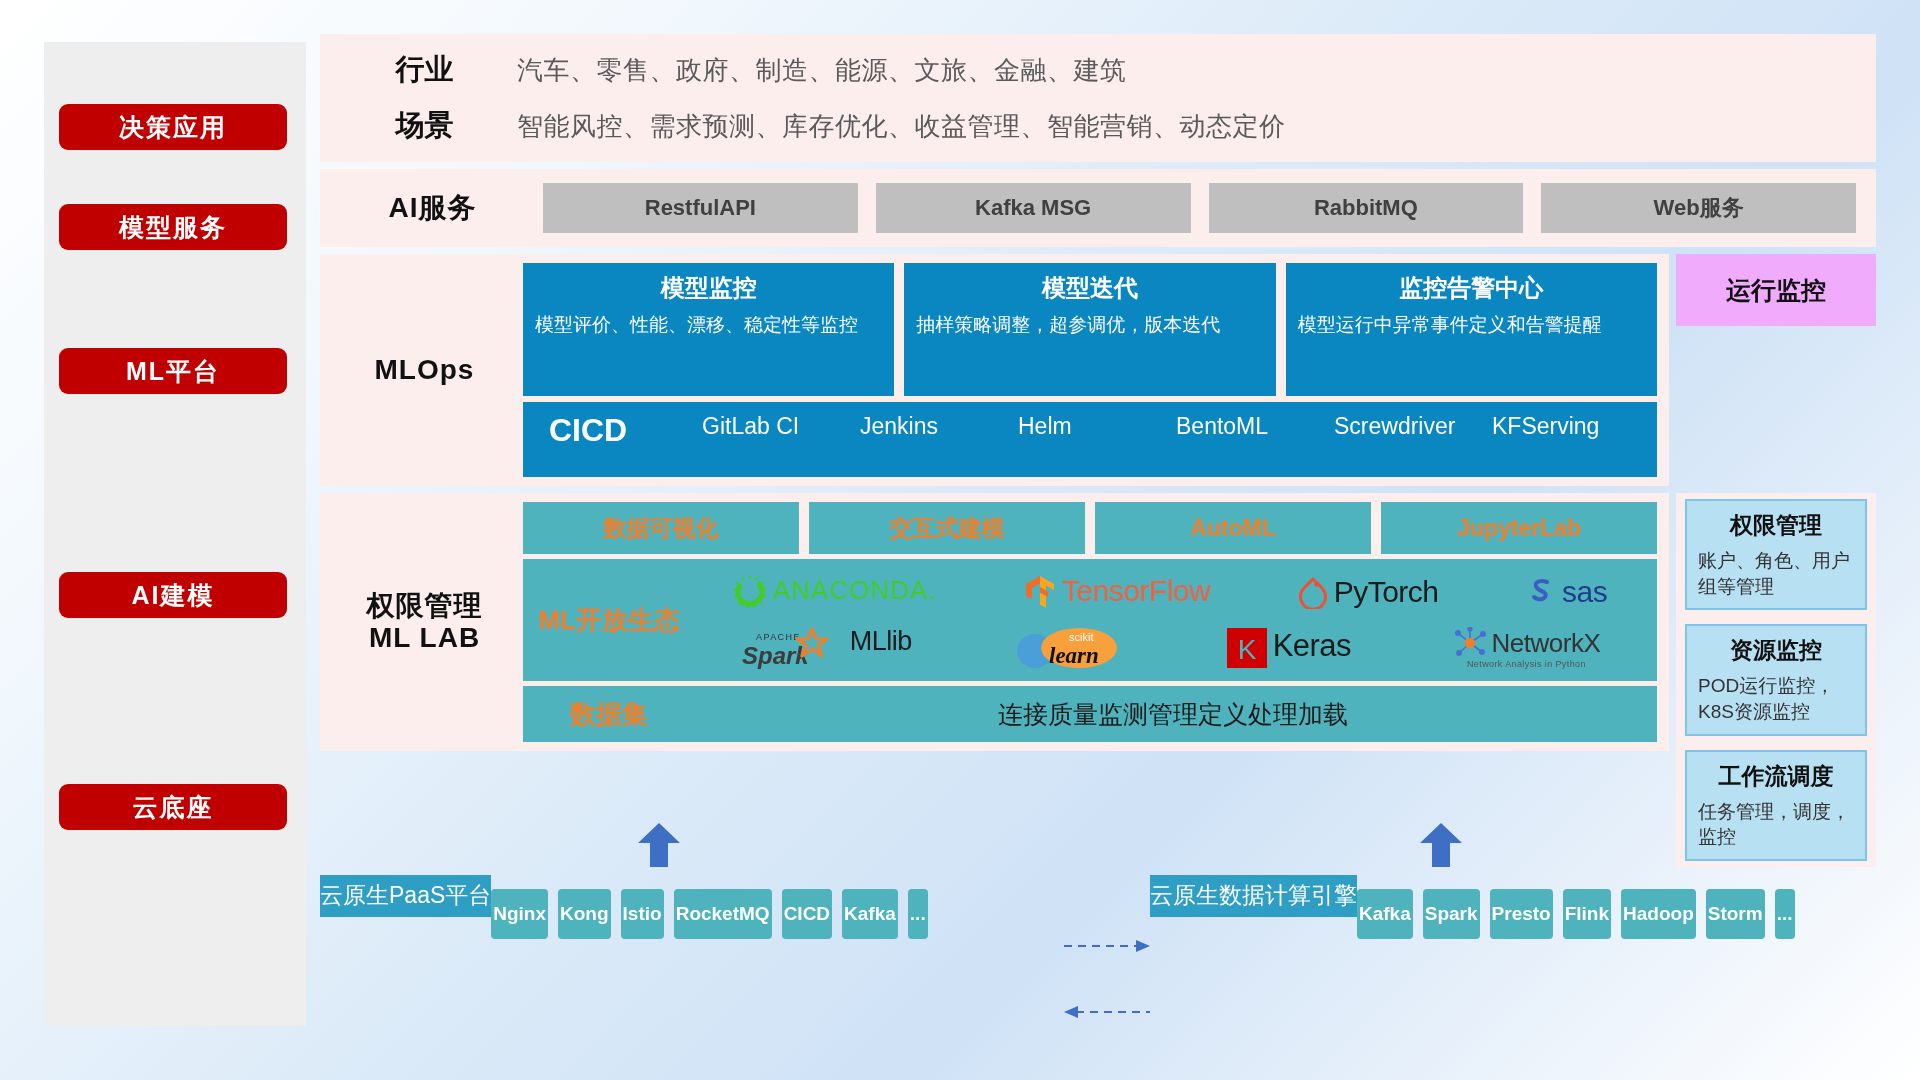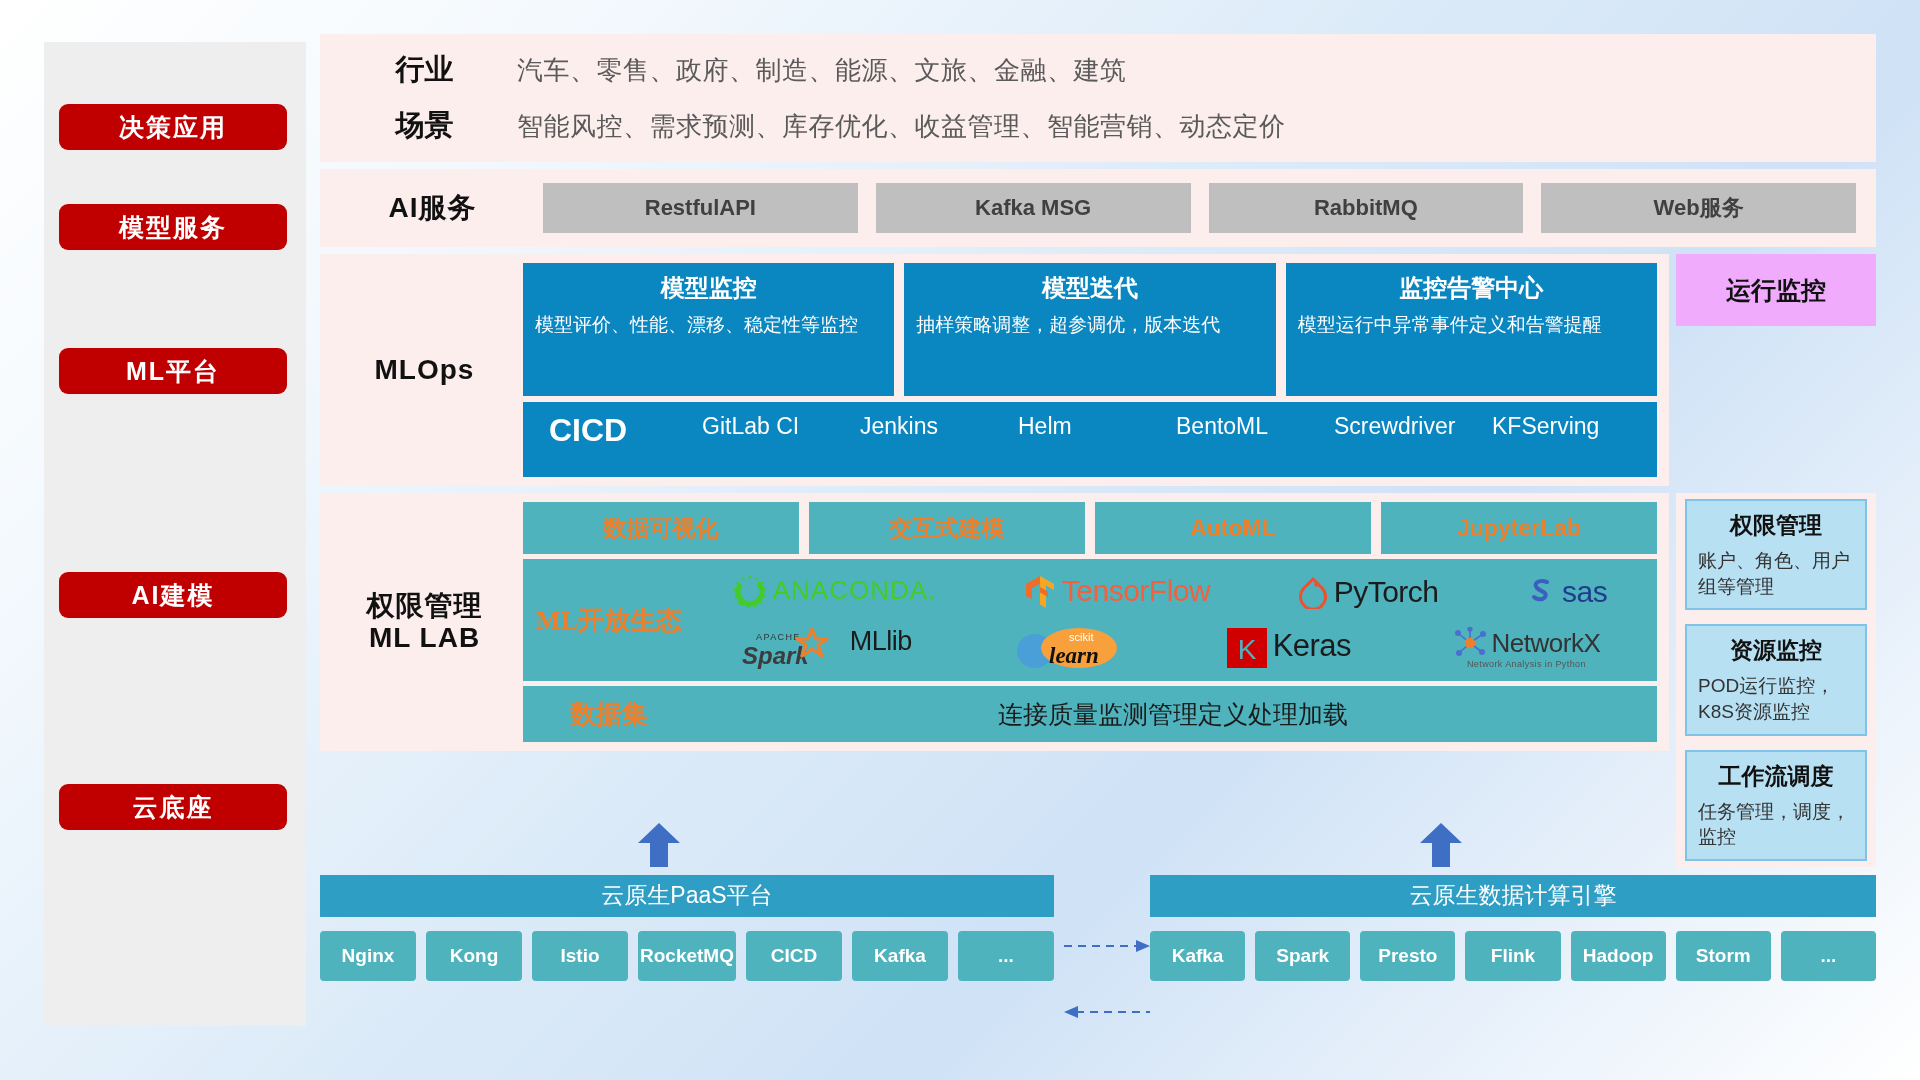--- a/index.html
+++ b/index.html
@@ -84,21 +84,21 @@
   .b4inner { flex: 1 1 auto; display: flex; flex-direction: column; gap: 5px; height: 100%; padding-left: 6px; }
   .tools-row { display: flex; gap: 10px; height: 52px; }
   .tool-chip {
     flex: 1 1 0; background: #4eb3bd; color: #ef7f2a;
     display: flex; align-items: center; justify-content: center;
     font-size: 23px; font-weight: bold;
   }
   .eco {
     flex: 1 1 auto; background: #4eb3bd; display: flex; align-items: center; padding: 4px 6px;
   }
-  .eco-lab { flex: 0 0 160px; color: #ef7f2a; font-size: 26px; font-weight: bold; text-align: center; font-family: Liberation Serif, serif; }
+  .eco-lab { flex: 0 0 160px; color: #ef7f2a; font-size: 26px; font-weight: bold; text-align: center; }
   .logo-grid { flex: 1 1 auto; display: flex; flex-direction: column; justify-content: center; gap: 2px; }
   .logo-line { display: flex; align-items: center; justify-content: space-around; height: 54px; }
   .logo { display: flex; gap: 6px; }
   .logo .txt { font-size: 30px; font-weight: 500; letter-spacing: -0.5px; }
   .ds-row {
     height: 56px; background: #4eb3bd; display: flex; align-items: center; padding-left: 6px;
   }
   .ds-lab { flex: 0 0 160px; color: #ef7f2a; font-size: 26px; font-weight: bold; text-align: center; }
   .ds-items { flex: 1 1 auto; display: flex; justify-content: center; }
   .ds-items span { font-size: 25px; color: #1b1b1b; }
@@ -109,21 +109,21 @@
   .mon-body { background: #fceeed; flex: 1 1 auto; padding: 6px 9px; display: flex; flex-direction: column; gap: 14px; }
   .mon-card {
     background: #b8e0f3; border: 2px solid #7fc4e8; flex: 1 1 0;
     padding: 9px 11px; display: flex; flex-direction: column; align-items: center;
   }
   .mon-card .t { font-size: 23px; font-weight: bold; color: #111; margin-bottom: 7px; }
   .mon-card .d { font-size: 19px; color: #333; line-height: 1.35; align-self: flex-start; }
 
   
   .bottom { margin-top: 8px; position: relative; height: 150px; display: flex; gap: 0; }
-  .bot-half { flex: 1 1 0; display: flex; flex-direction: column; }
+  .bot-half { flex: 1 1 0; display: flex; flex-direction: row; }
   .bot-half.left { flex: 0 0 734px; }
   .bot-half.right { flex: 1 1 auto; margin-left: 96px; }
   .bot-title {
     height: 42px; background: #2f9ec4; color: #fff; font-size: 23px;
     display: flex; align-items: center; justify-content: center; font-weight: 500;
   }
   .bot-chips { display: flex; gap: 10px; margin-top: 14px; height: 50px; }
   .bchip {
     flex: 1 1 0; background: #4eb3bd; color: #fff; border-radius: 4px;
     display: flex; align-items: center; justify-content: center; text-align: center;

